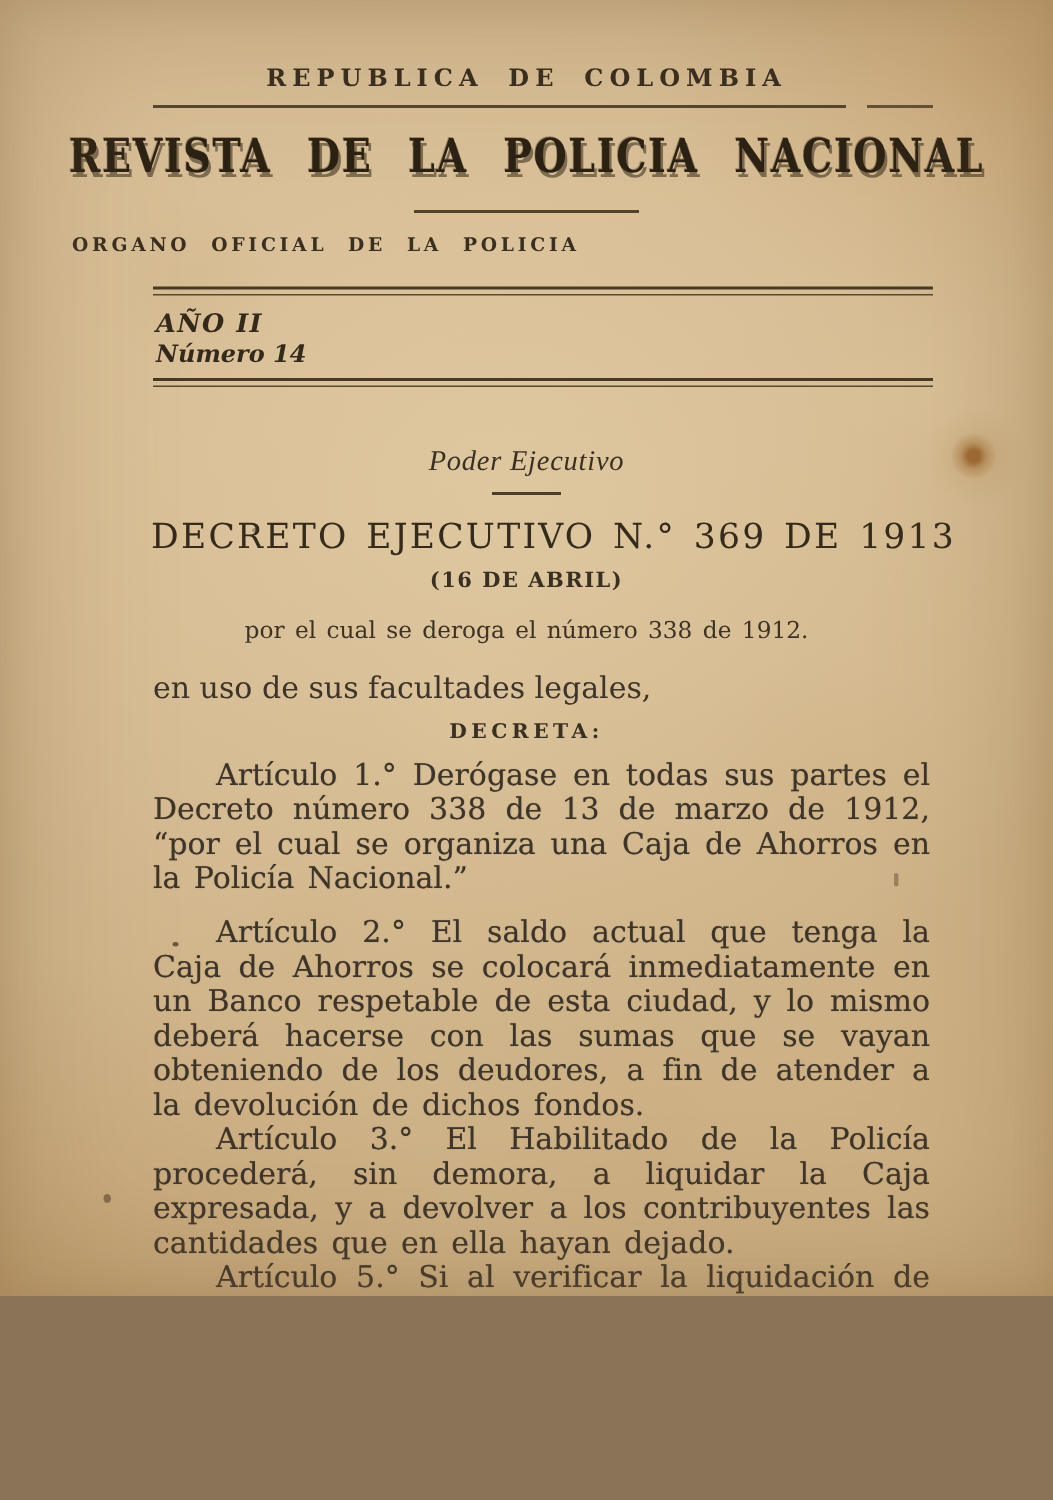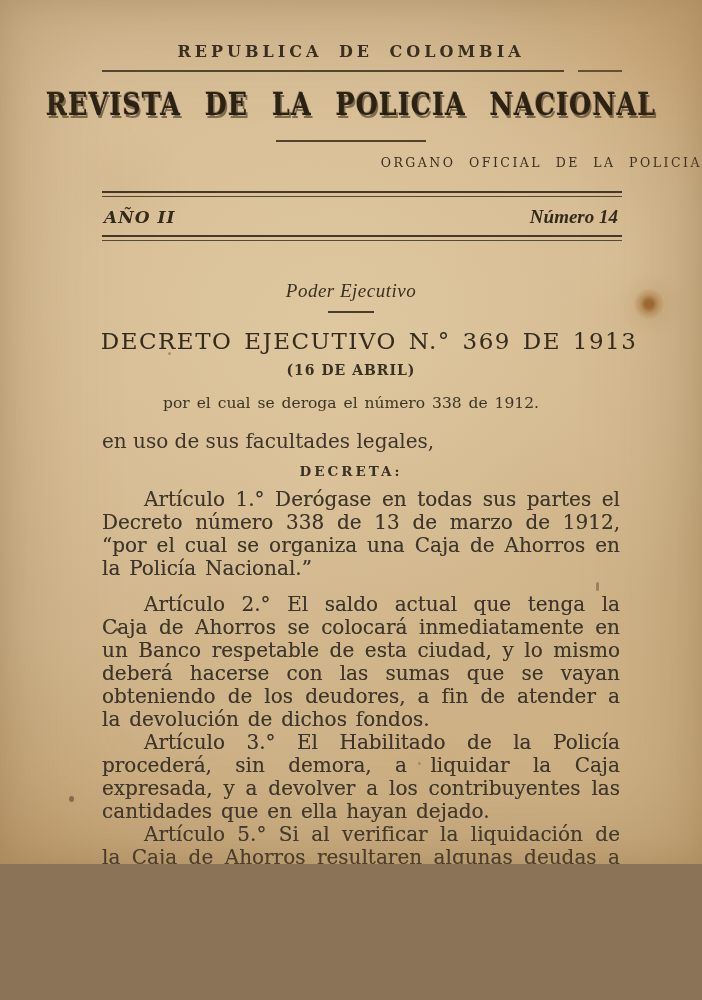--- a/index.html
+++ b/index.html
@@ -70,40 +70,41 @@
     text-align: center; white-space: nowrap;
     font-size: 24px; font-weight: bold;
     letter-spacing: 1px; word-spacing: 13px;
     color: #2c2214;
     transform: scale(1.06, 1.30);
     transform-origin: 50% 50%;
     text-shadow: 1.5px 2.5px 0 rgba(52,40,24,0.55), -0.5px -0.5px 0 rgba(52,40,24,0.35);
   }
   .rule-short { width: 150px; margin: 22px auto 0 auto; border-top: 2.5px solid rgba(58,45,28,0.85); }
   .subtitle {
-    margin-top: 13px; text-align: right;
-    font-size: 12.5px; font-weight: normal;
+    margin-top: 13px; text-align: left;
+    font-size: 12.5px; font-weight: bold;
     letter-spacing: 2.5px; word-spacing: 7px;
     color: #3a2f20;
+    margin-left: 48px;
   }
 
   .double-rule { margin: 0 80px 0 102px; height: 6px;
     border-top: 2.5px solid rgba(55,43,26,0.9);
     border-bottom: 1.5px solid rgba(55,43,26,0.8); }
   .double-rule.top { margin-top: 21px; }
   .double-rule.bottom { margin-top: 7px; }
 
   .dateline {
-    display: flex; justify-content: space-between; align-items: center;
+    display: flex; justify-content: space-between; align-items: flex-start;
     margin: 9px 84px 0 104px;
-    font-style: italic; font-weight: bold; color: #342a1c;
+    font-style: italic; font-weight: bold; color: #342a1c; flex-direction: column;
   }
   .dateline .year  { font-size: 17px; letter-spacing: 1px; }
   .dateline .date  { font-size: 17px; word-spacing: 5px; }
-  .dateline .issue { font-size: 19px; font-family: Liberation Serif, serif; }
+  .dateline .issue { font-size: 16px; }
 
   .section-title {
     margin-top: 39px; text-align: center;
     font-style: italic; font-size: 19px; color: #3a3022; letter-spacing: 0.5px; font-family: Liberation Serif, serif;
   }
   .section-dash { width: 46px; margin: 9px auto 0 auto; border-top: 2.5px solid rgba(58,48,32,0.9); }
 
   .decree-title {
     margin: 15px 0 0 0; text-align: center;
     font-size: 23px; font-weight: normal;

